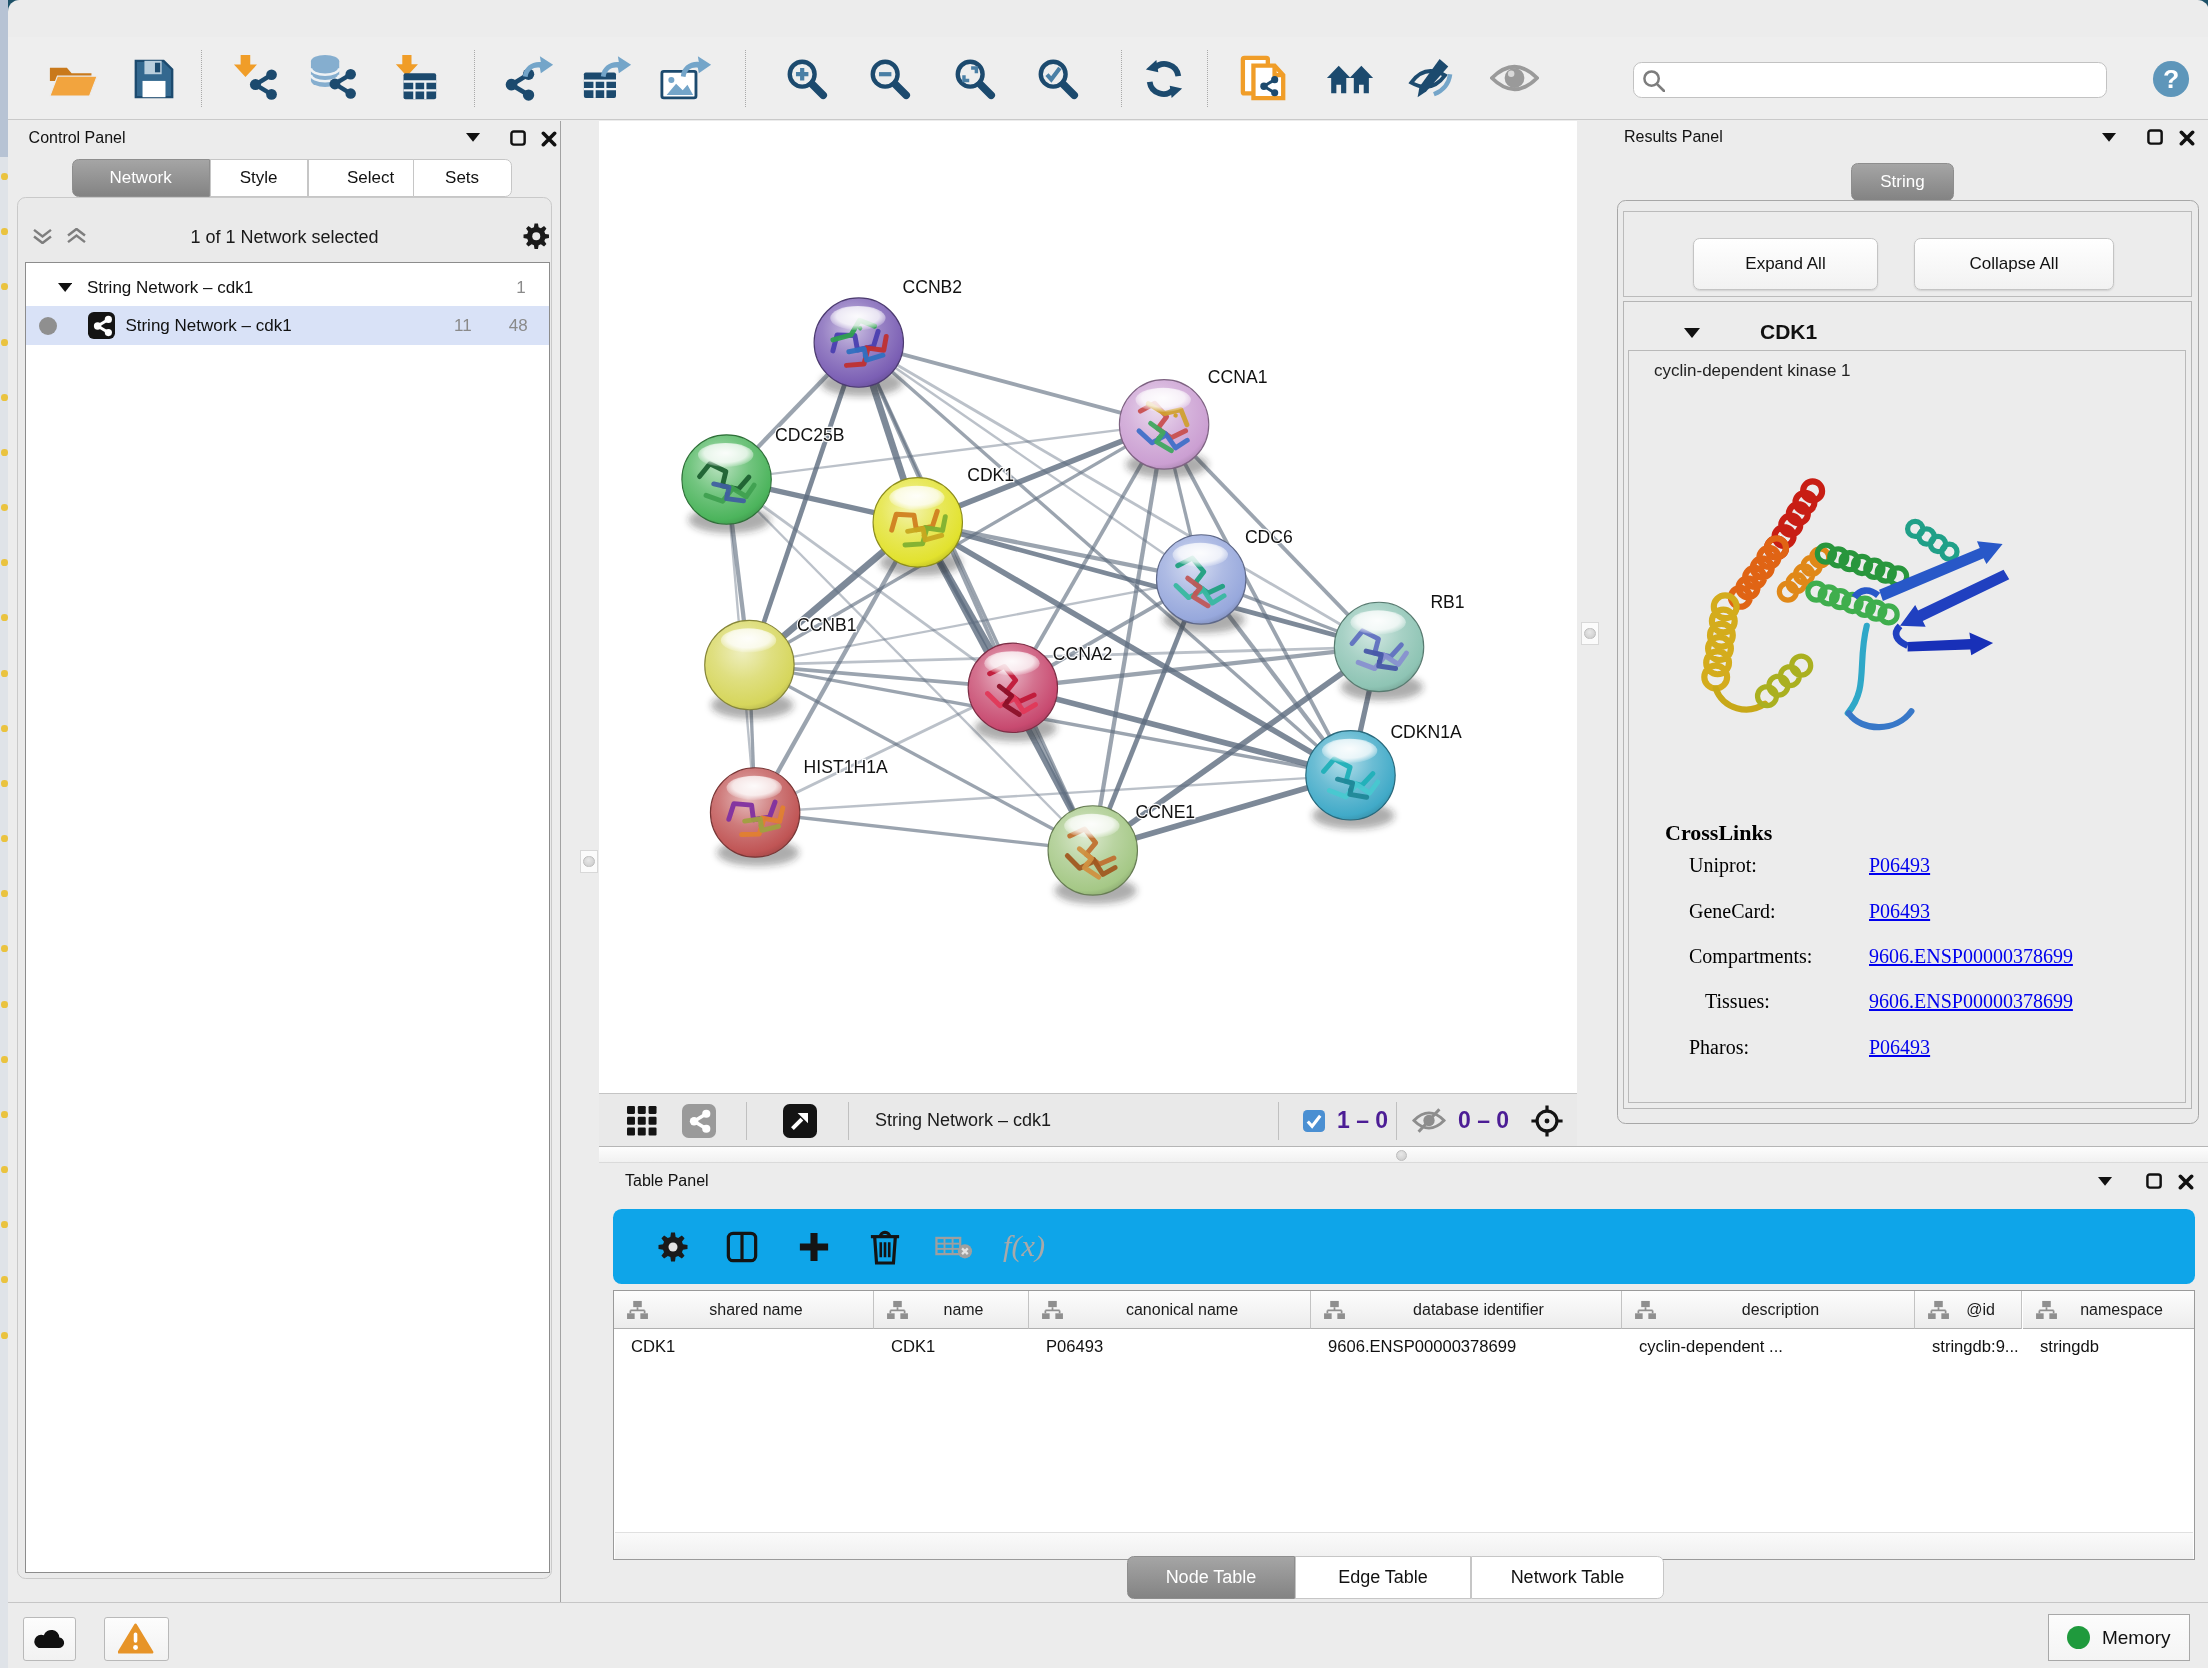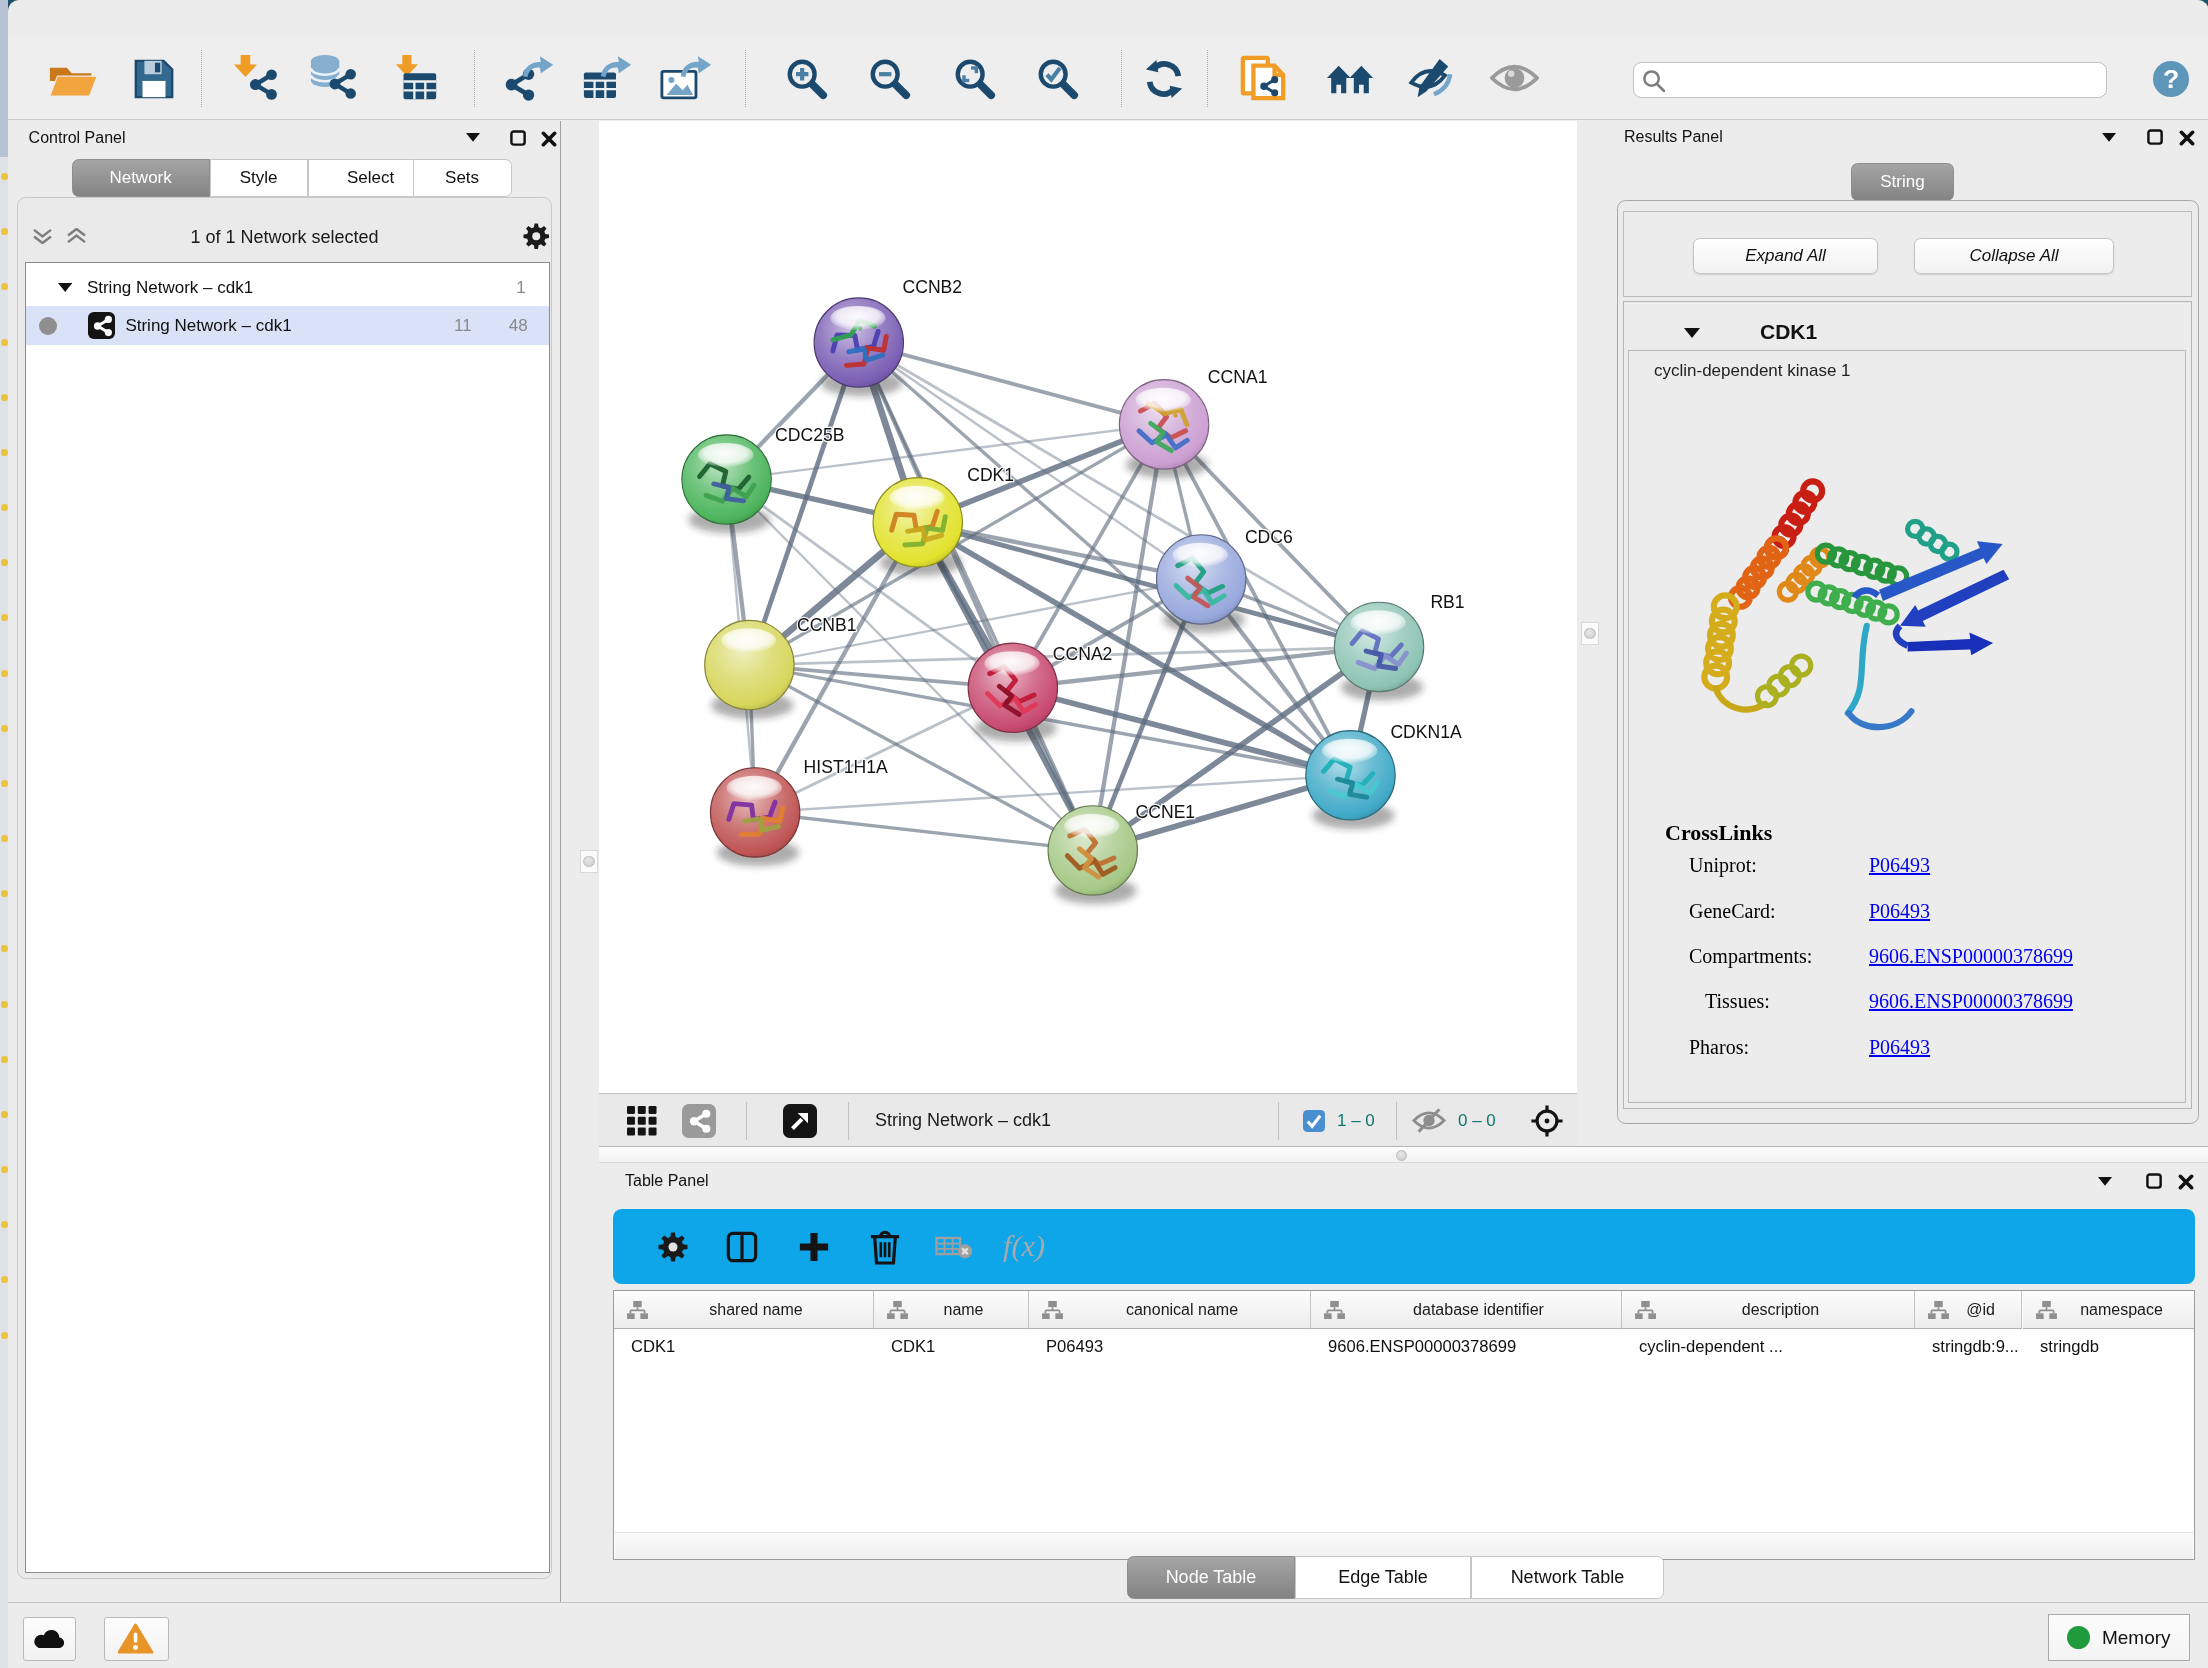--- a/index.html
+++ b/index.html
@@ -53,41 +53,41 @@
   align-items:center; font-size:17px; color:#111; }
 .cnt { position:absolute; text-align:right; color:#8a8a8a; font-size:17px; }
 
 
 #canvas { left:599px; top:121px; width:978px; height:972px; background:#fff; }
 #canvas-bar { left:599px; top:1093px; width:978px; height:53px; background:#e9e9e9;
   border-top:1px solid #c4c4c4; }
 .cbi { position:absolute; top:0; height:53px; display:flex; align-items:center; }
 .cbsep { position:absolute; top:7.6px; height:38px; border-left:1px solid #c0c0c0; }
 #net-title { font-size:18px; color:#1b1b1b; }
-.cb-txt { font-size:17px; color:#0f766e; }
+.cb-txt { font-size:23px; color:#4c1d95;font-weight:bold; }
 
 
 .vsplit-handle { position:absolute; width:18px; height:23px; background:#fbfbfb;
   border:1px solid #d8d8d8; display:flex; align-items:center; justify-content:center; }
 .vsplit-handle .knob, .hsplit-handle .knob { width:11.4px; height:11.4px; border-radius:50%;
   background:radial-gradient(circle at 45% 35%, #e8e8e8, #c9c9c9); border:1px solid #bdbdbd; }
 #hsplit { left:599px; top:1146px; width:1609px; height:17px;
   background:linear-gradient(#fdfdfd,#f1f1f1); border-top:1px solid #b5b5b5;
   border-bottom:1px solid #dadada; }
 .hsplit-handle { position:absolute; left:795px; top:1.9px; width:15px; height:13.3px;
   display:flex; align-items:center; justify-content:center; }
 
 
 #rp-outer { left:1617px; top:200px; width:582px; height:924px; background:#ebebeb;
   border:1.9px solid #a7a7a7; border-radius:8.6px; }
 #rp-btnbox { left:1623px; top:211px; width:569px; height:86px; background:#ececec;
   border:1px solid #bbb; }
-.rp-btn { position:absolute; top:238px; height:36px; background:linear-gradient(#ffffff,#f2f2f2);
+.rp-btn { position:absolute; top:238px; height:52px; background:linear-gradient(#ffffff,#f2f2f2);
   border:1px solid #c4c4c4; border-radius:6.7px; display:flex; align-items:center;
-  justify-content:center; font-size:17px; color:#111; box-shadow:0 1px 1.9px rgba(0,0,0,.12);font-style:italic; }
+  justify-content:center; font-size:17px; color:#111; box-shadow:0 1px 1.9px rgba(0,0,0,.12); }
 #rp-scroll { left:1623px; top:301px; width:569px; height:808px; background:#ececec;
   border:1px solid #b5b5b5; }
 #rp-inner { left:1628px; top:350px; width:558px; height:753px; background:#ececec;
   border:1px solid #b9b9b9; }
 #rp-gene { position:absolute; left:1760px; top:320px; font-size:21px; font-weight:bold;
   color:#111; }
 #rp-desc { position:absolute; left:1654px; top:361px; font-size:17px; color:#222; }
 .serif { font-family:"Liberation Serif",serif; }
 #rp-xlinks-title { position:absolute; left:1665px; top:820px; font-size:22px;
   font-weight:bold; color:#000; }

